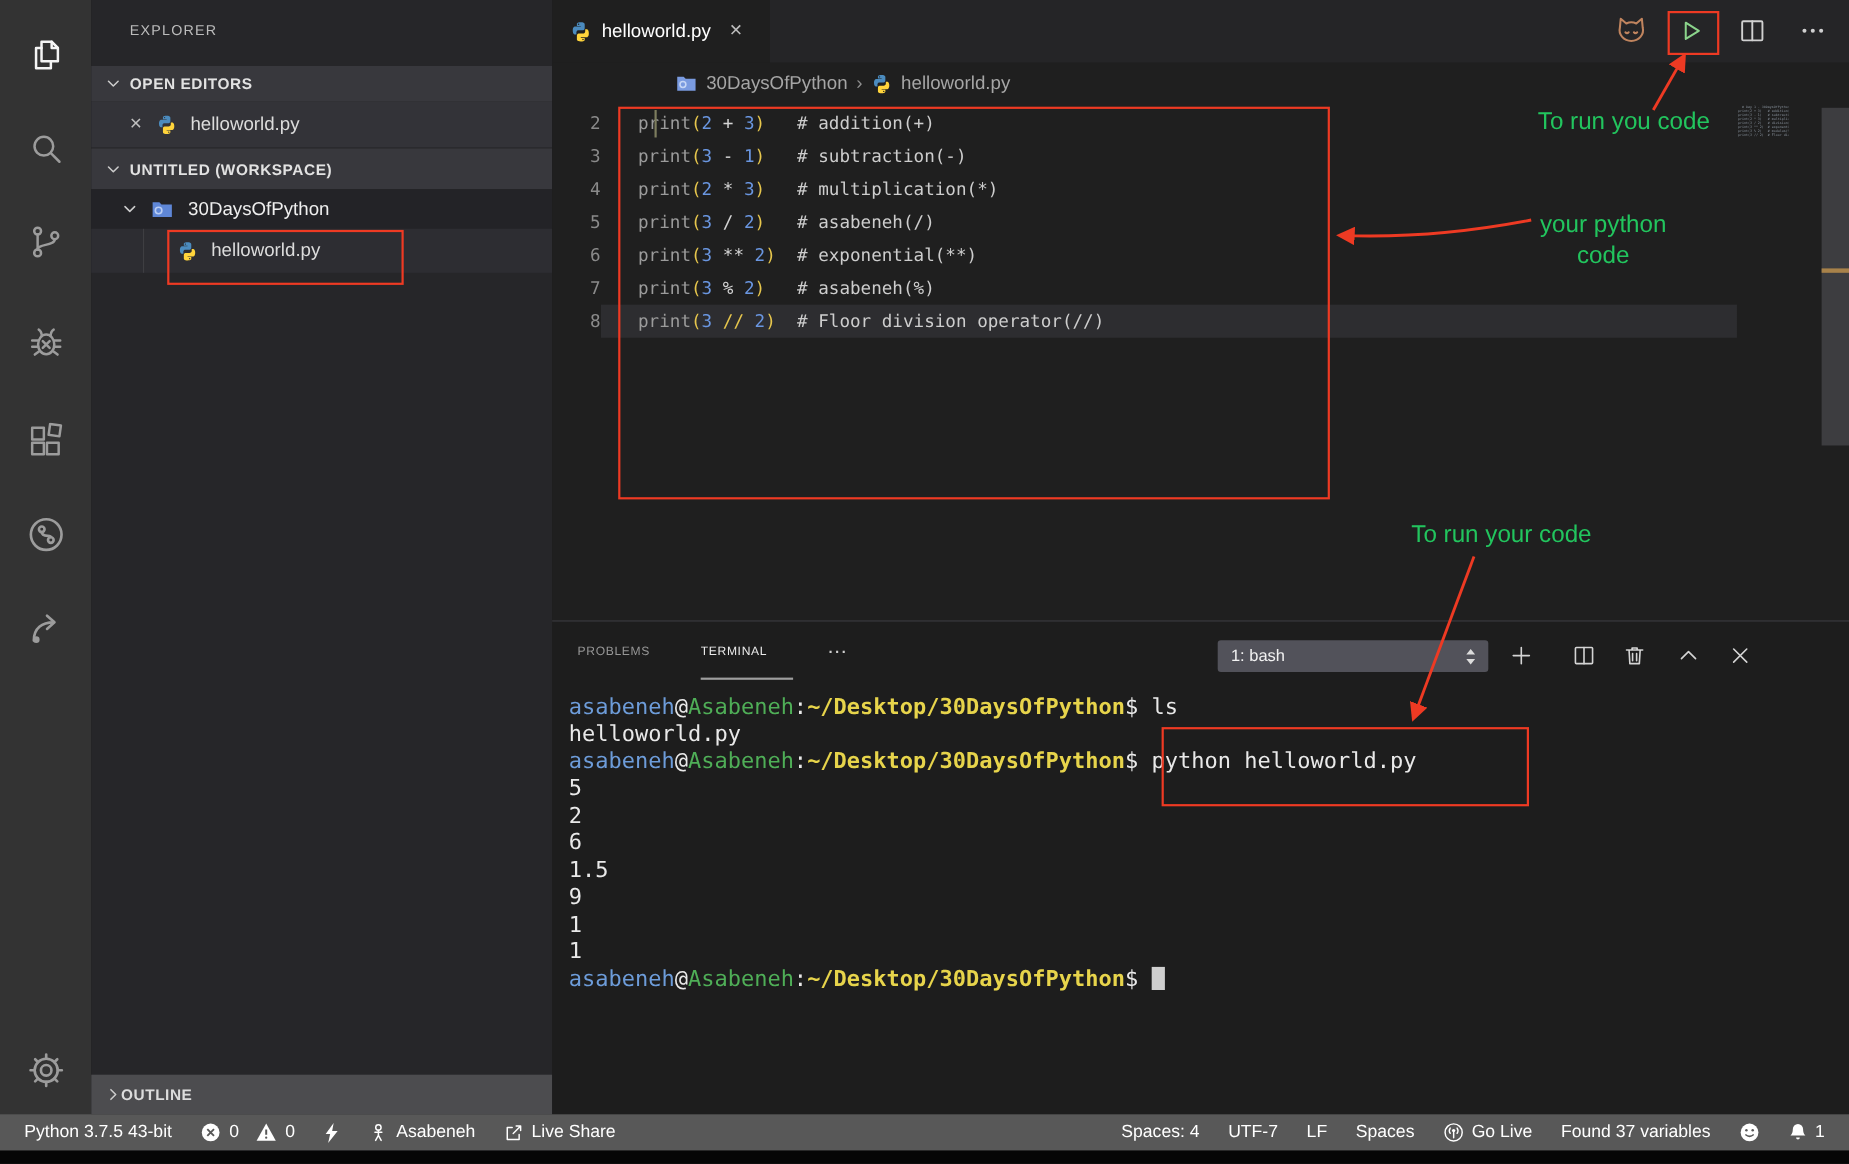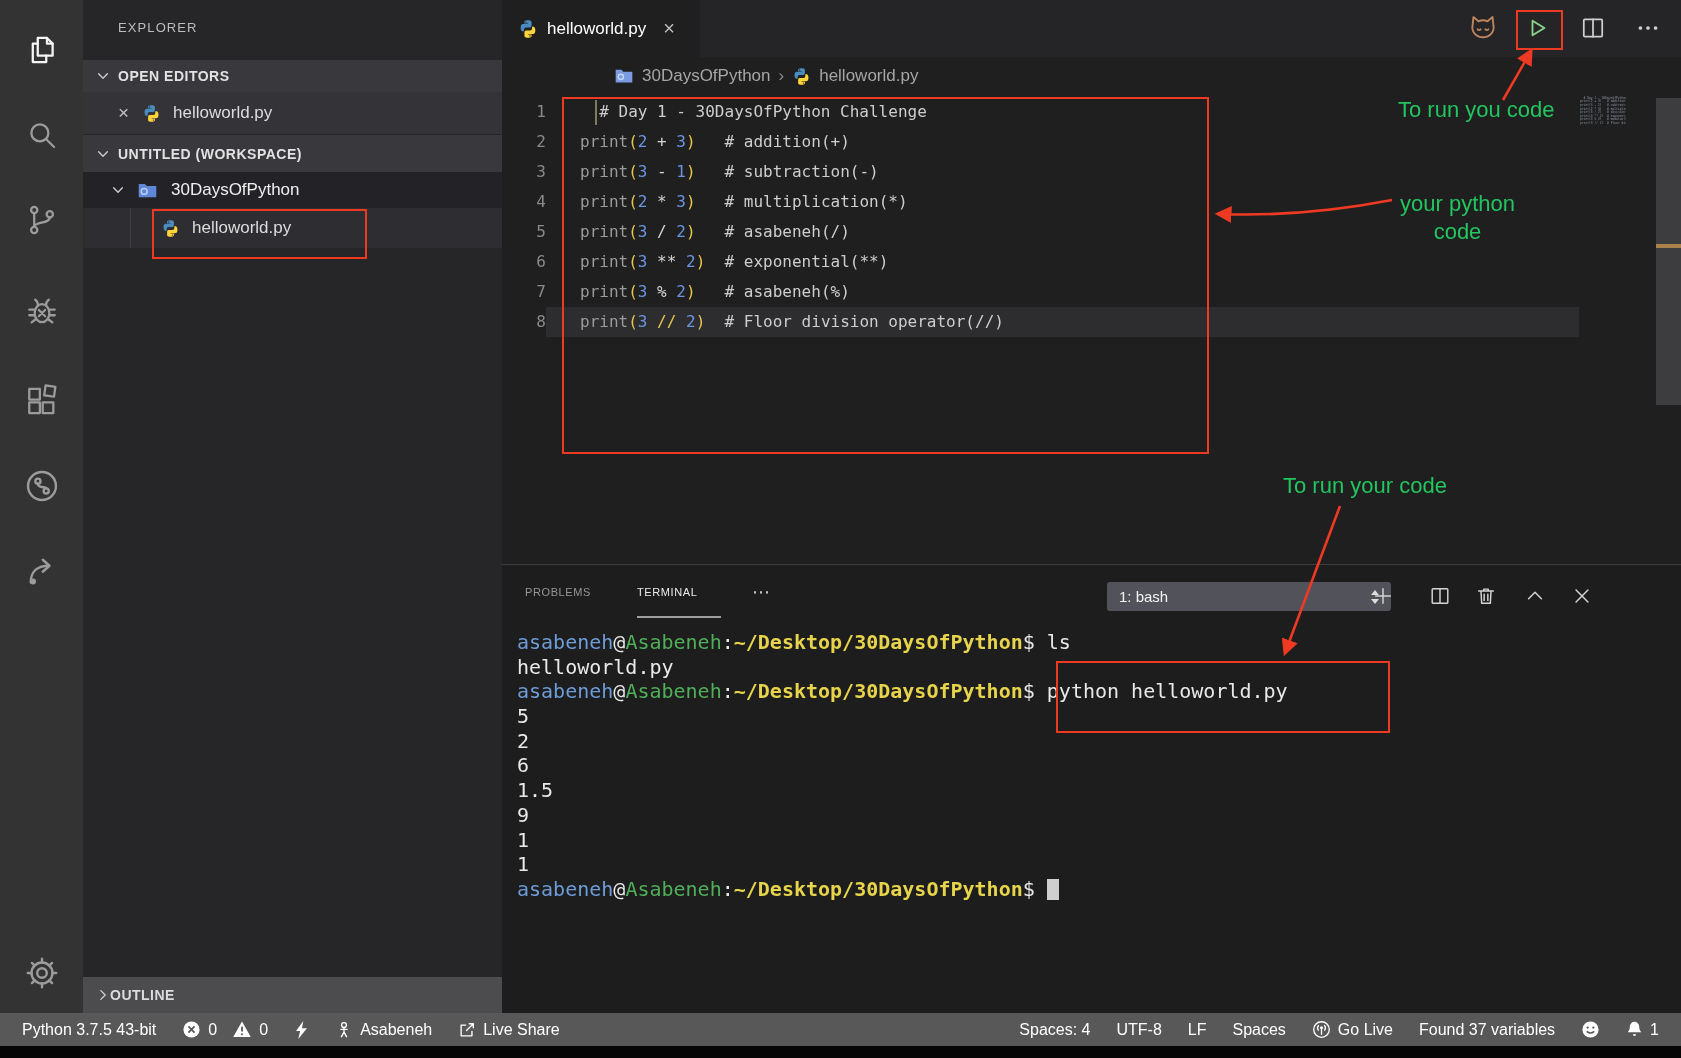--- a/index.html
+++ b/index.html
@@ -45,21 +45,21 @@
   
   .ed-action{position:absolute;display:flex;align-items:center;justify-content:center;cursor:pointer;color:#d0d0d0;}
 
   
   #panel{left:502px;top:564px;width:1179px;height:449px;background:#1d1d1d;border-top:1px solid #3d3d42;position:absolute;box-sizing:border-box;}
   .panel-tab{position:absolute;top:586px;font-size:11px;letter-spacing:.6px;cursor:pointer;}
   #tab-problems{left:525px;color:#969696;}
   #tab-terminal{left:637px;color:#eaeaea;}
   #terminal-underline{left:637px;top:616px;width:84px;height:2px;background:#9e9e9e;position:absolute;}
   #panel-more{left:752px;top:581px;position:absolute;color:#cfcfcf;font-size:18px;letter-spacing:2px;cursor:pointer;}
-  #shell-select{left:1107px;top:582px;width:284px;height:29px;background:#52525a;border-radius:3px;position:absolute;display:flex;align-items:center;cursor:pointer;}
+  #shell-select{left:1107px;top:582px;width:246px;height:29px;background:#52525a;border-radius:3px;position:absolute;display:flex;align-items:center;cursor:pointer;}
   #shell-select .val{font-size:15px;color:#f2f2f2;padding-left:12px;flex:1;}
   .panel-icon{position:absolute;top:584px;width:24px;height:24px;display:flex;align-items:center;justify-content:center;color:#d4d4d4;cursor:pointer;}
 
   #term-lines{left:517px;top:630px;position:absolute;font-size:20px;line-height:24.7px;}
   .term-line{white-space:pre;height:24.7px;}
   .tu{color:#6d9cd9;} .tw{color:#e9e9e9;} .th{color:#4fae57;} .ty{color:#e7d44b;font-weight:bold;}
   .cur{display:inline-block;width:12px;height:21px;background:#cfcfcf;vertical-align:-4px;}
 
   
   #status-bar{left:0;top:1013px;width:1681px;height:33px;background:#585858;position:absolute;display:flex;align-items:center;color:#ffffff;font-size:16px;padding:0 22px;box-sizing:border-box;}
@@ -258,21 +258,20 @@
   <span class="pyicon">
     <svg viewBox="0 0 32 32" width="19" height="19">
         <path fill="#4B8BBE" d="M15.9 2c-6 0-5.6 2.6-5.6 2.6v2.7h5.7v.8H8.1S4.3 7.7 4.3 13.8c0 6.1 3.3 5.9 3.3 5.9h2v-2.8s-.1-3.3 3.3-3.3h5.7s3.1.1 3.1-3V5.2S22.2 2 15.9 2zm-3.1 1.8a1 1 0 110 2.1 1 1 0 010-2.1z"></path>
         <path fill="#FFD43B" d="M16.1 30c6 0 5.6-2.6 5.6-2.6v-2.7H16v-.8h7.9s3.8.4 3.8-5.7c0-6.1-3.3-5.9-3.3-5.9h-2v2.8s.1 3.3-3.3 3.3h-5.7s-3.1-.1-3.1 3v5.4S9.8 30 16.1 30zm3.1-1.8a1 1 0 110-2.1 1 1 0 010 2.1z"></path>
       </svg>
   </span>
   <span>helloworld.py</span>
 </div>
 
 <div id="code-lines" class="mono">
-    <div class="code-line"><span class="ln">1</span><span class="tk-o">  </span><span class="tk-c"># Day 1 - 30DaysOfPython Challenge</span></div>
     <div class="code-line"><span class="ln">2</span><span class="tk-p">print</span><span class="tk-y">(</span><span class="tk-n">2</span><span class="tk-o"> + </span><span class="tk-n">3</span><span class="tk-y">)</span><span class="tk-o">   </span><span class="tk-c"># addition(+)</span></div>
     <div class="code-line"><span class="ln">3</span><span class="tk-p">print</span><span class="tk-y">(</span><span class="tk-n">3</span><span class="tk-o"> - </span><span class="tk-n">1</span><span class="tk-y">)</span><span class="tk-o">   </span><span class="tk-c"># subtraction(-)</span></div>
     <div class="code-line"><span class="ln">4</span><span class="tk-p">print</span><span class="tk-y">(</span><span class="tk-n">2</span><span class="tk-o"> * </span><span class="tk-n">3</span><span class="tk-y">)</span><span class="tk-o">   </span><span class="tk-c"># multiplication(*)</span></div>
     <div class="code-line"><span class="ln">5</span><span class="tk-p">print</span><span class="tk-y">(</span><span class="tk-n">3</span><span class="tk-o"> / </span><span class="tk-n">2</span><span class="tk-y">)</span><span class="tk-o">   </span><span class="tk-c"># asabeneh(/)</span></div>
     <div class="code-line"><span class="ln">6</span><span class="tk-p">print</span><span class="tk-y">(</span><span class="tk-n">3</span><span class="tk-o"> ** </span><span class="tk-n">2</span><span class="tk-y">)</span><span class="tk-o">  </span><span class="tk-c"># exponential(**)</span></div>
     <div class="code-line"><span class="ln">7</span><span class="tk-p">print</span><span class="tk-y">(</span><span class="tk-n">3</span><span class="tk-o"> % </span><span class="tk-n">2</span><span class="tk-y">)</span><span class="tk-o">   </span><span class="tk-c"># asabeneh(%)</span></div>
     <div class="code-line current"><span class="ln">8</span><span class="tk-p">print</span><span class="tk-y">(</span><span class="tk-n">3</span><span class="tk-o"> </span><span class="tk-y">//</span><span class="tk-o"> </span><span class="tk-n">2</span><span class="tk-y">)</span><span class="tk-o">  </span><span class="tk-c"># Floor division operator(//)</span></div>
   </div>
 <div id="fake-cursor"></div>
 
@@ -388,21 +387,21 @@
           </svg>
         </span>
       <span>Live Share</span>
     </span>
   </div>
   <div class="sb-group" id="status-right">
     <span class="sb-item">
         <span>Spaces: 4</span>
       </span>
     <span class="sb-item">
-        <span>UTF-8</span>
+        <span>UTF-7</span>
       </span>
     <span class="sb-item">
         <span>LF</span>
       </span>
     <span class="sb-item">
         <span>Spaces</span>
       </span>
     <span class="sb-item">
       <span style="display:inline-flex;">
           <svg width="19" height="19" viewBox="0 0 20 20" class="ic" style="stroke:#fff;stroke-width:1.4;">

